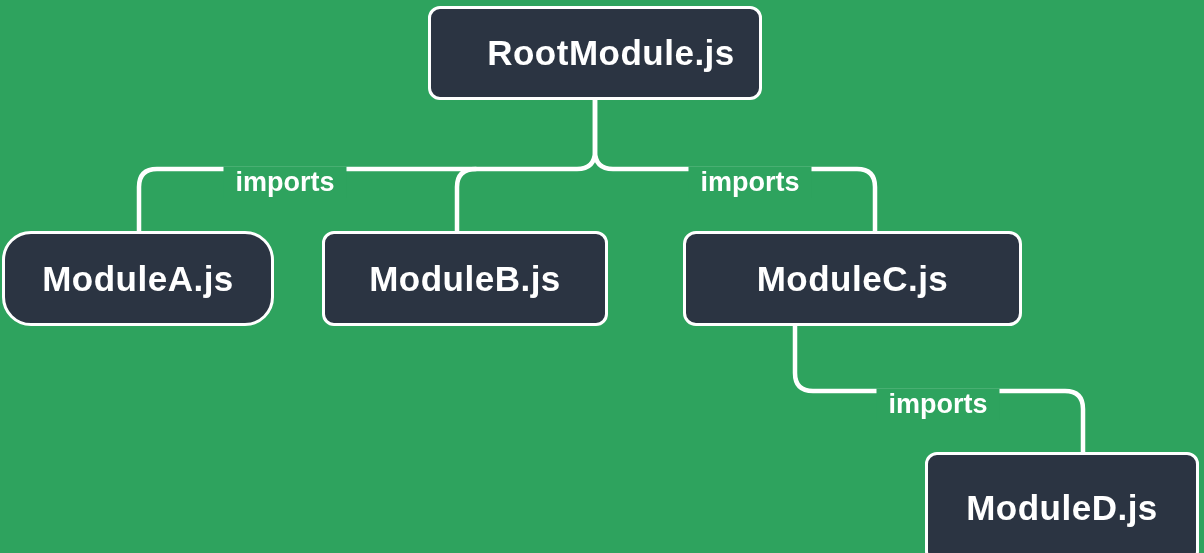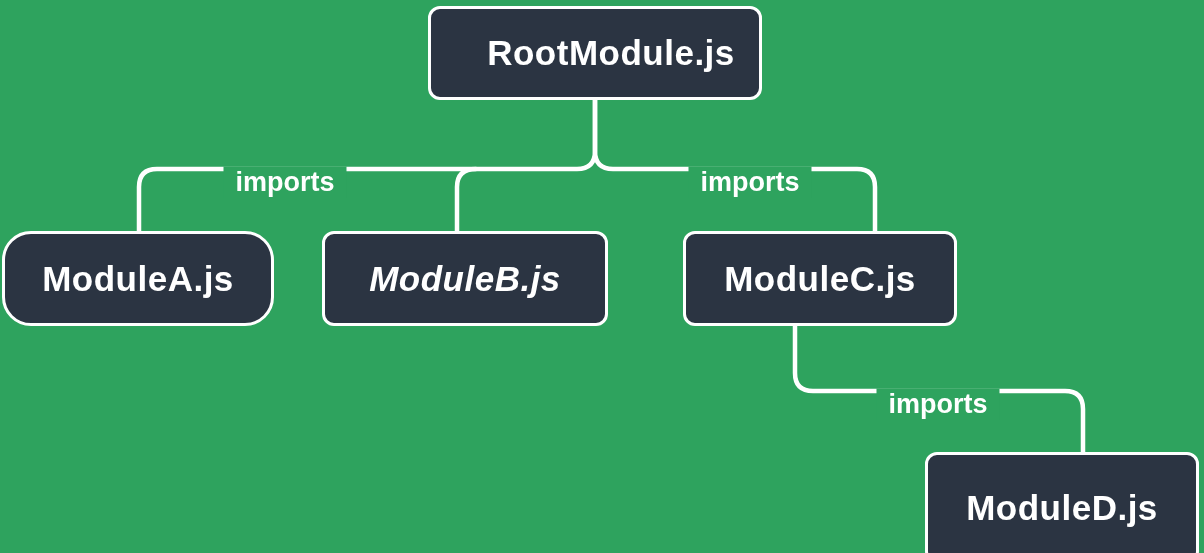--- a/index.html
+++ b/index.html
@@ -46,22 +46,22 @@
     background: var(--node-fill);
     border: 3px solid var(--node-border);
     border-radius: 12px;
     color: var(--node-text);
     font-size: 35px;
     font-weight: 700;
     letter-spacing: 0.5px;
   }
   .node-root   { left: 428px; top:   6px; width: 334px; height: 94px; padding-left: 32px; }
   .node-a      { left:   2px; top: 231px; width: 272px; height: 95px; border-radius: 29px; }
-  .node-b      { left: 322px; top: 231px; width: 286px; height: 95px; font-style: italic; }
-  .node-c      { left: 683px; top: 231px; width: 274px; height: 95px; }
+  .node-b      { left: 322px; top: 231px; width: 286px; height: 95px; }
+  .node-c      { left: 683px; top: 231px; width: 339px; height: 95px; border-radius: 13px; }
   .node-d      { left: 925px; top: 452px; width: 274px; height: 111px; }
   .edge-label {
     position: absolute;
     transform: translate(-50%, -50%);
     background: var(--background);
     color: var(--edge-label-text);
     font-size: 27px;
     font-weight: 700;
     padding: 0 12px;
     white-space: nowrap;

